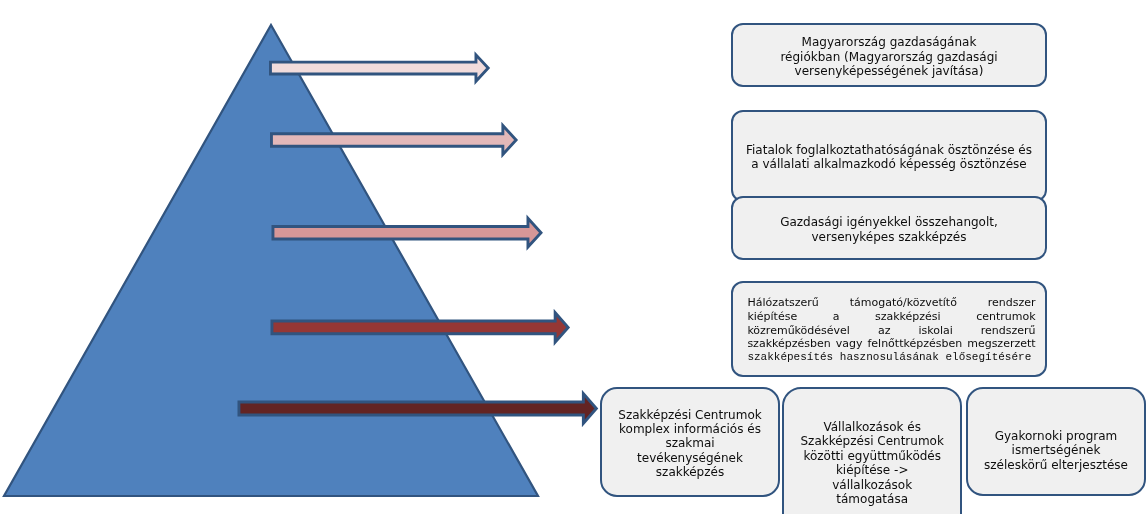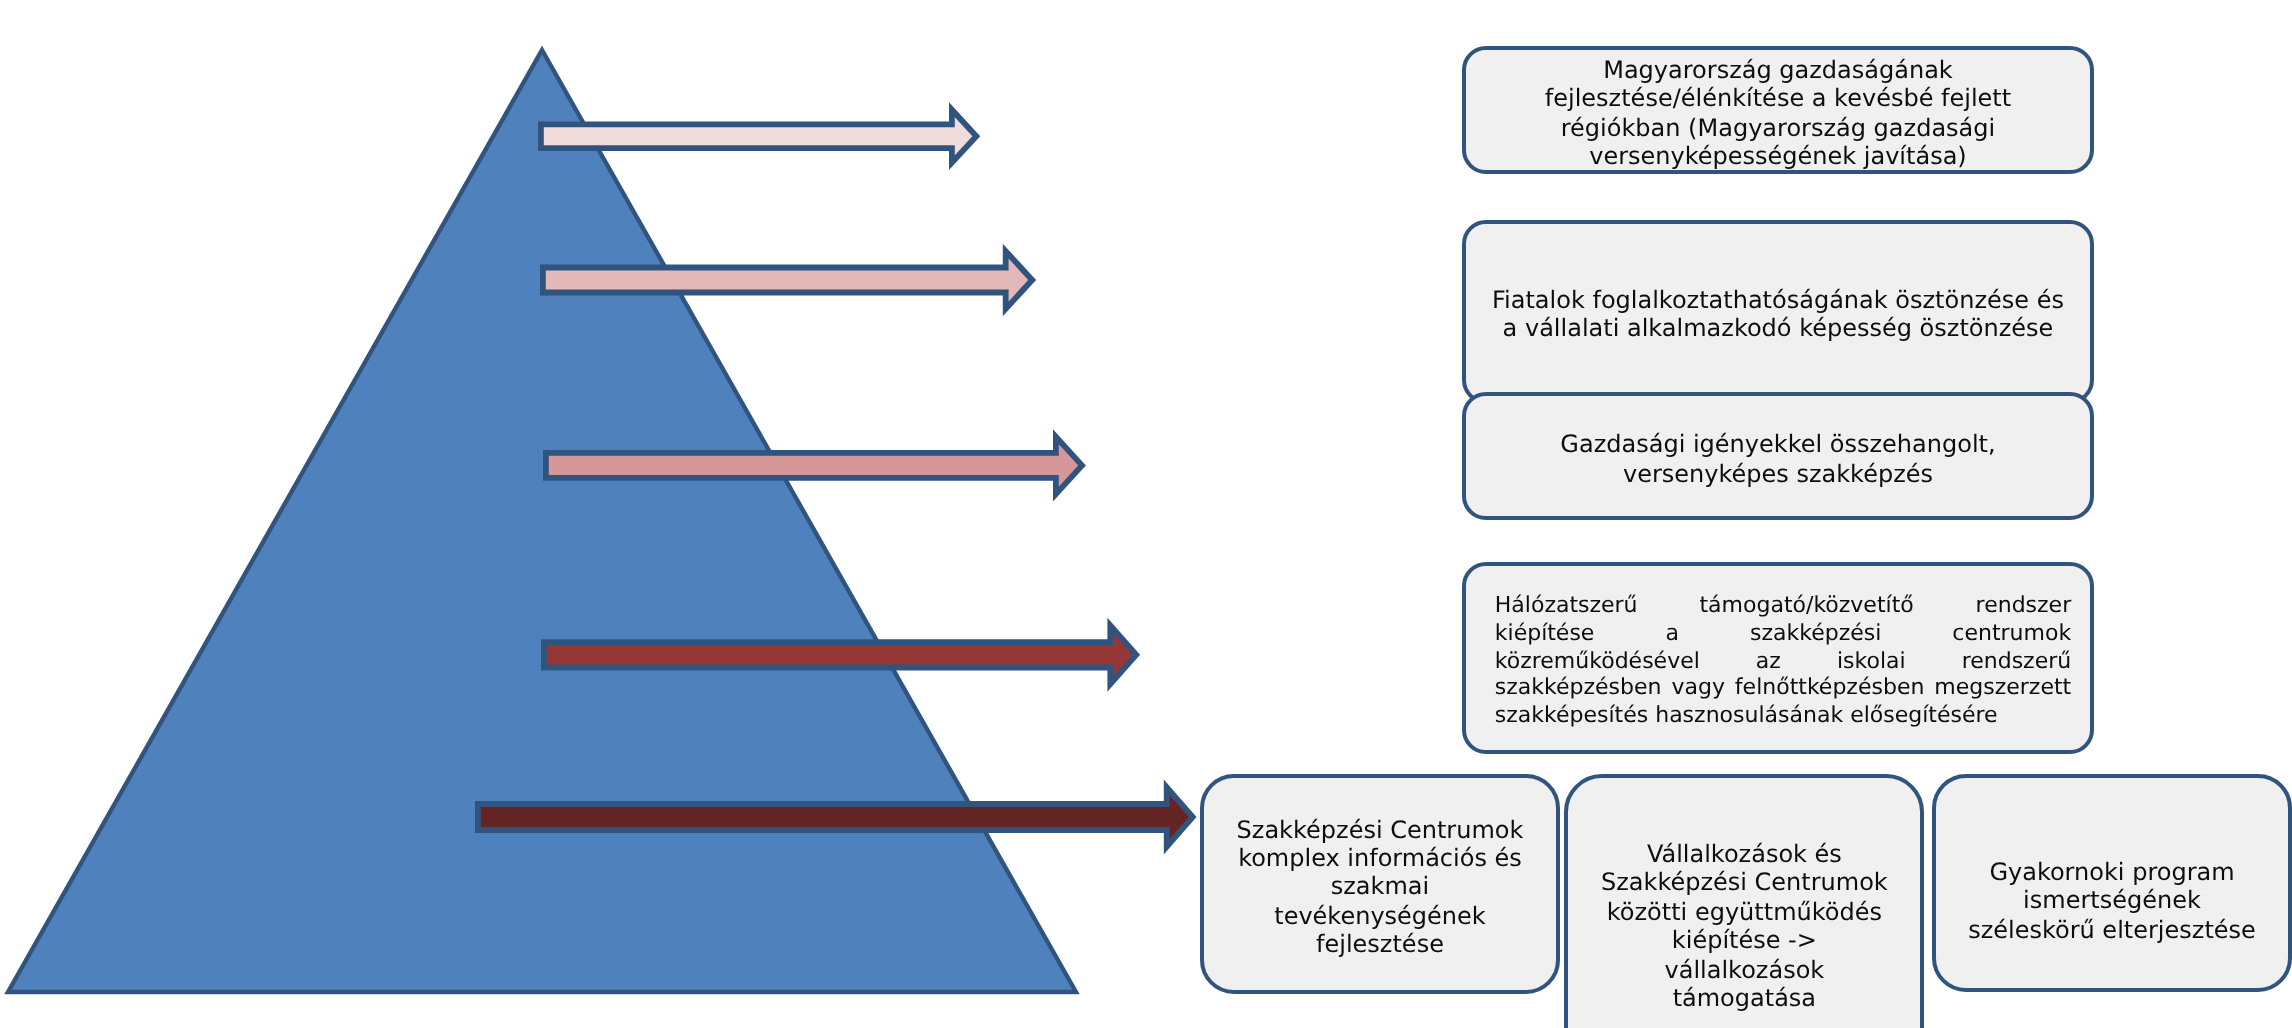--- a/index.html
+++ b/index.html
@@ -9,41 +9,40 @@
   .tbox{position:absolute;background:#F0F0F0;border:2.6px solid #31547F;border-radius:12px;box-sizing:border-box;
         display:flex;align-items:center;justify-content:center;color:#0D0D0D;font-size:12px;line-height:14.4px;text-align:center;}
   .tbox .tl{display:block;}
   .tbox .txt{display:block;width:100%;box-sizing:border-box;position:relative;top:1.5px;}
   .tbox.just{justify-content:flex-start;font-size:11px;line-height:13.55px;align-items:center;}
   .tbox.rb{border-radius:17px;}
   .tbox.rb2{border-radius:19px;}
   .tbox.t3 .txt{top:9px;}
   .tbox.just .txt{padding:0 9.6px 0 14.6px;}
   .tbox.just .jl{display:block;text-align:justify;text-align-last:justify;white-space:nowrap;}
-  .tbox.just .jl.last{text-align-last:left;}
+  .tbox.just .jl.last{text-align-last:left;font-family:Liberation Mono, monospace;}
 </style>
 </head>
 <body>
 
 <div id="stage">
   <svg class="layer" viewBox="0 0 1146 514">
     <polygon stroke-width="2.2" stroke-linejoin="miter" points="271,25 538,496 4,496" fill="#4F81BD" stroke="#31547F"></polygon>
     <g id="arrow-group" stroke="#31547F" stroke-width="2.9" stroke-linejoin="miter" fill="none">
         <path d="M270.45,62.15 L475.95,62.15 L475.95,54.85 L488.17,68.10 L475.95,81.35 L475.95,74.05 L270.45,74.05 Z" fill="#F1DCDC"></path>
         <path d="M271.45,133.75 L502.85,133.75 L502.85,125.55 L516.09,140.00 L502.85,154.45 L502.85,146.25 L271.45,146.25 Z" fill="#E3B8B9"></path>
         <path d="M272.95,226.45 L527.95,226.45 L527.95,218.35 L541.00,232.70 L527.95,247.05 L527.95,238.95 L272.95,238.95 Z" fill="#D69798"></path>
         <path d="M271.95,321.05 L555.15,321.05 L555.15,312.70 L568.13,327.40 L555.15,342.10 L555.15,333.75 L271.95,333.75 Z" fill="#953735"></path>
         <path d="M238.95,402.00 L583.35,402.00 L583.35,393.65 L596.34,408.50 L583.35,423.35 L583.35,415.00 L238.95,415.00 Z" fill="#632423"></path>
       </g>
   </svg>
 
   <div class="tbox" style="left:730.8px;top:23.3px;width:316.4px;height:64px;">
     <span class="txt">
         <span class="tl">Magyarország gazdaságának</span>
-        <span class="tl">fejlesztése/élénkítése a kevésbé fejlett</span>
         <span class="tl">régiókban (Magyarország gazdasági</span>
         <span class="tl">versenyképességének javítása)</span>
       </span>
   </div>
   <div class="tbox" style="left:730.8px;top:109.8px;width:316.4px;height:92px;">
     <span class="txt">
         <span class="tl">Fiatalok foglalkoztathatóságának ösztönzése és</span>
         <span class="tl">a vállalati alkalmazkodó képesség ösztönzése</span>
       </span>
   </div>
@@ -62,21 +61,21 @@
         <span class="jl last">szakképesítés hasznosulásának elősegítésére</span>
       </span>
   </div>
 
   <div class="tbox rb" style="left:599.8px;top:386.8px;width:180.4px;height:110.5px;">
     <span class="txt">
         <span class="tl">Szakképzési Centrumok</span>
         <span class="tl">komplex információs és</span>
         <span class="tl">szakmai</span>
         <span class="tl">tevékenységének</span>
-        <span class="tl">fejlesztése</span>
+        <span class="tl">szakképzés</span>
       </span>
   </div>
   <div class="tbox rb rb2" style="left:781.9px;top:386.6px;width:180.6px;height:150px;">
     <span class="txt">
         <span class="tl">Vállalkozások és</span>
         <span class="tl">Szakképzési Centrumok</span>
         <span class="tl">közötti együttműködés</span>
         <span class="tl">kiépítése -&gt;</span>
         <span class="tl">vállalkozások</span>
         <span class="tl">támogatása</span>

